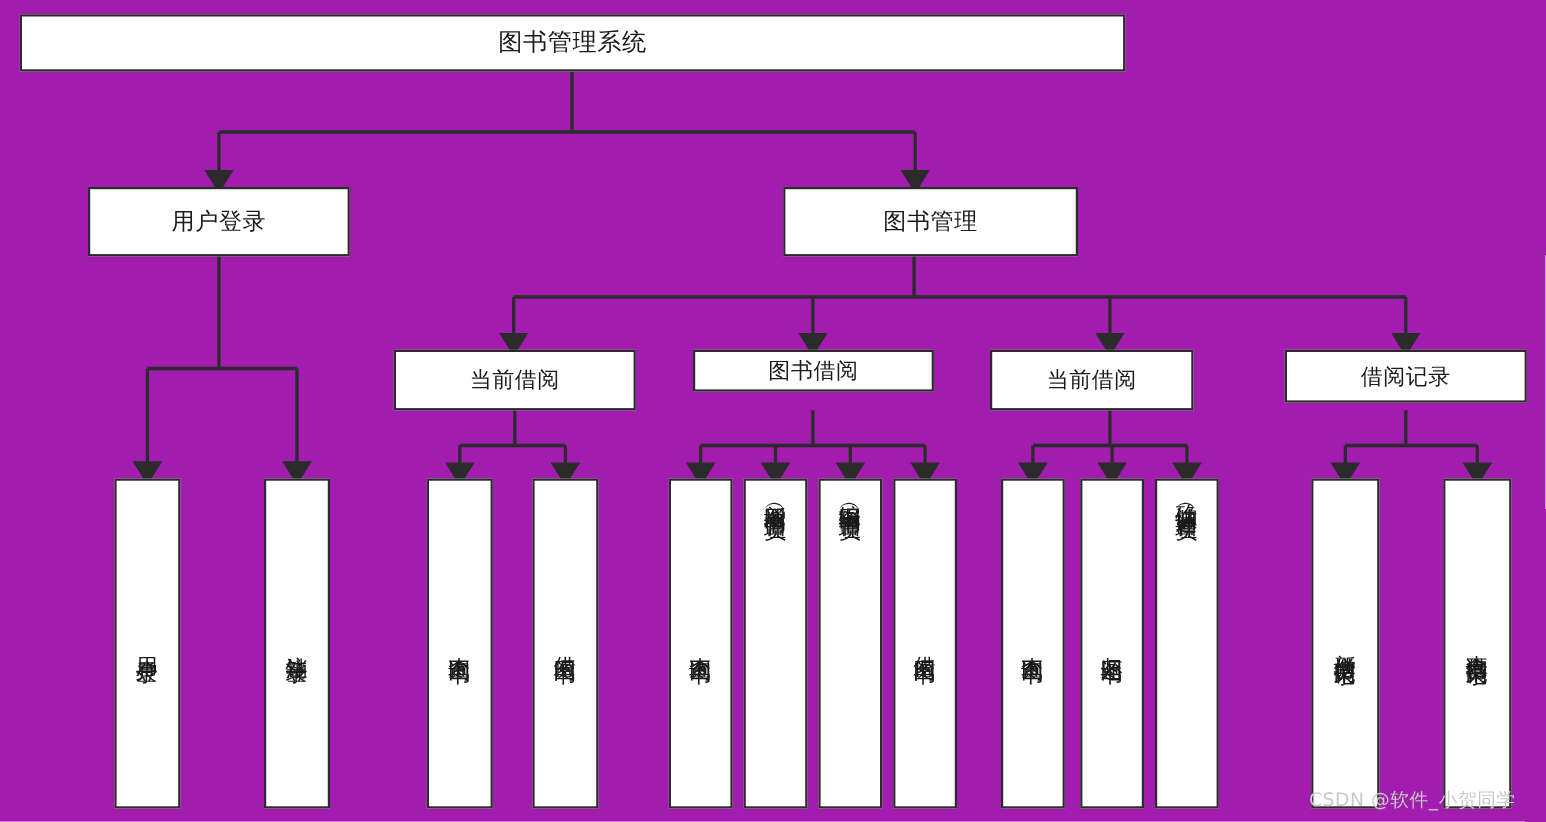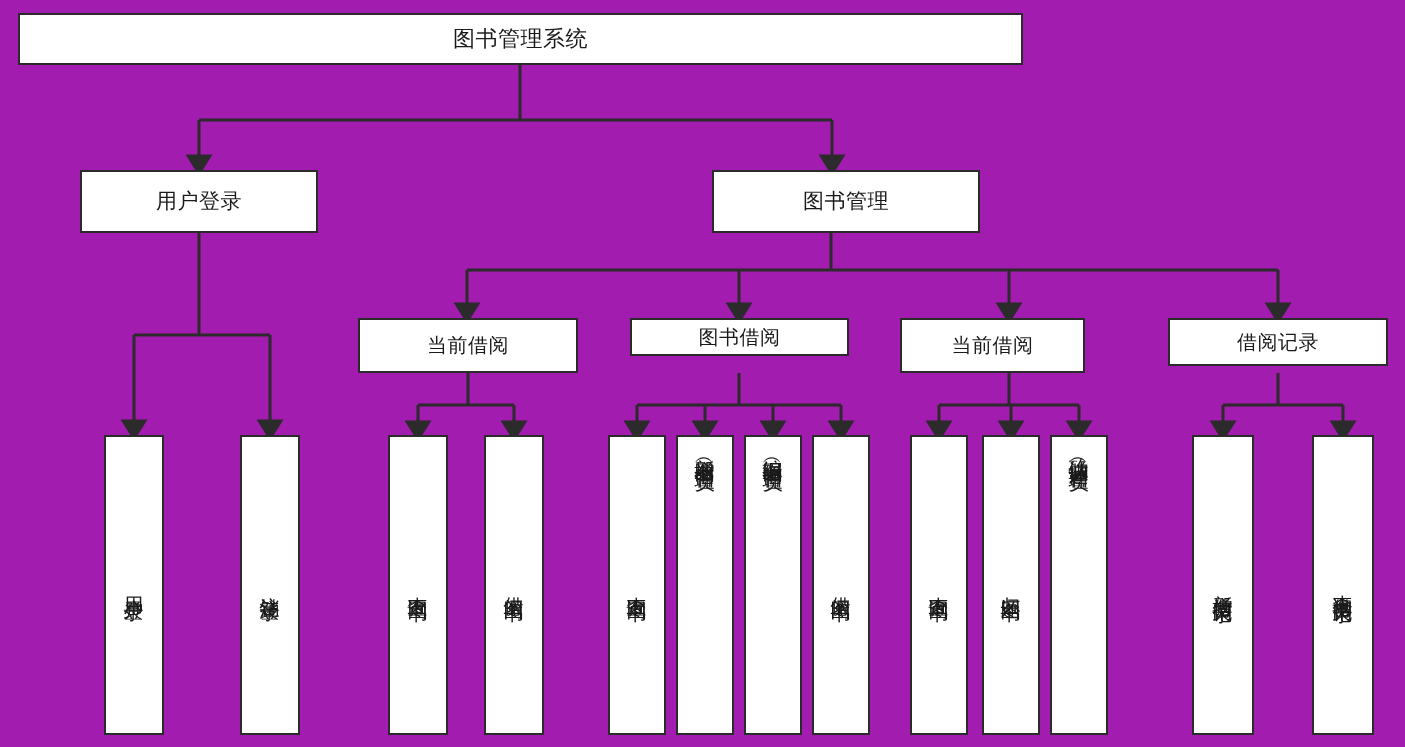--- a/index.html
+++ b/index.html
@@ -192,14 +192,15 @@
         <span class="node-label">确认归还（管理员）</span>
       </div>
       <div class="node leaf centered" style="left: 1192px; top: 435px; width: 62px; height: 300px;">
         <span class="node-label">新增借阅记录</span>
       </div>
       <div class="node leaf centered" style="left: 1312px; top: 435px; width: 62px; height: 300px;">
         <span class="node-label">查询借阅记录</span>
       </div>
     </div>
 
+  <div class="watermark" id="watermark" style="left: 1190px; top: 716px; color: rgb(201, 201, 201);">CSDN @软件_小贺同学</div>
 
 </div>
 
 </body></html>

